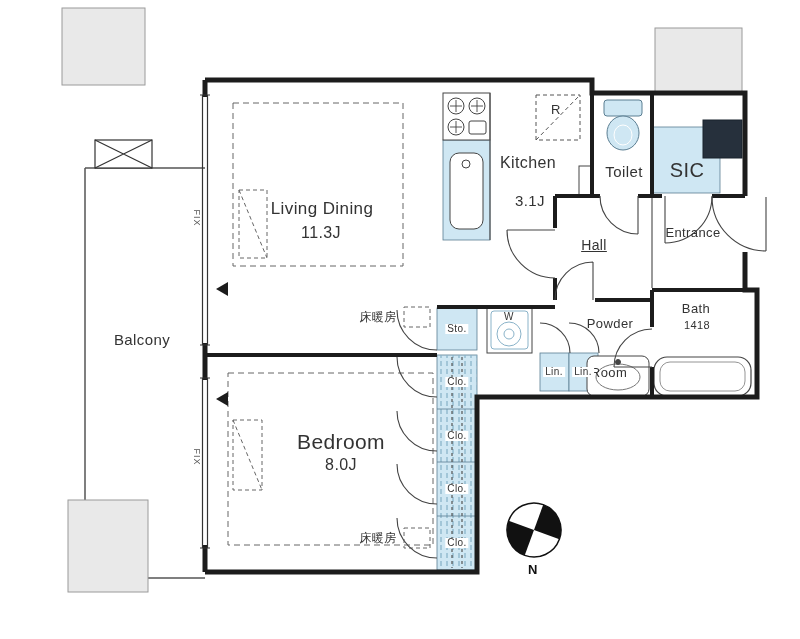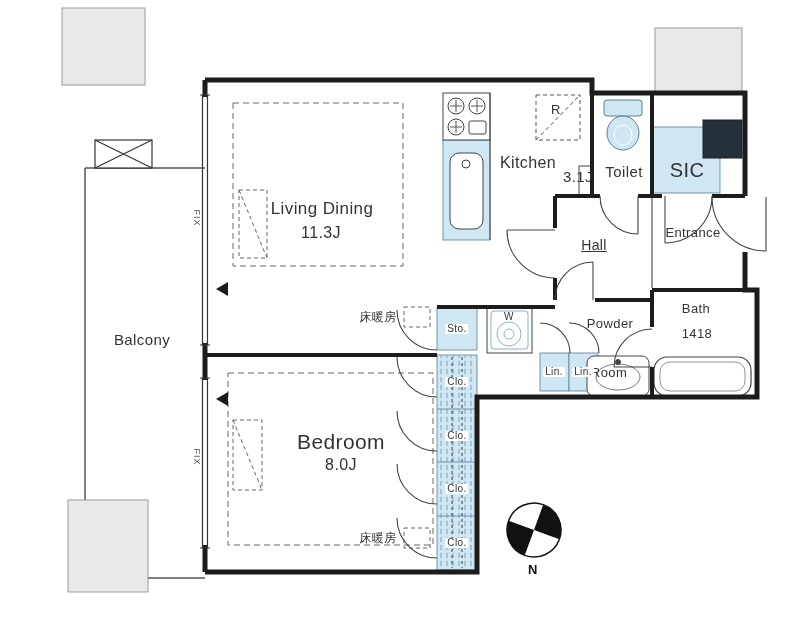--- a/index.html
+++ b/index.html
@@ -158,29 +158,29 @@
     <circle r="27" fill="#fff" stroke="#111" stroke-width="1.5"></circle>
     <path d="M0,0 L0,-27 A27,27 0 0 1 27,0 Z" fill="#111"></path>
     <path d="M0,0 L0,27 A27,27 0 0 1 -27,0 Z" fill="#111"></path>
   </g>
 </svg>
 
 <div class="lbl" style="left:142px;top:339px;font-size:15px;">Balcony</div>
 <div class="lbl" style="left:322px;top:208px;font-size:17px;">Living Dining</div>
 <div class="lbl" style="left:321px;top:233px;font-size:16px;">11.3J</div>
 <div class="lbl" style="left:528px;top:163px;font-size:16px;">Kitchen</div>
-<div class="lbl" style="left:530px;top:176px;font-size:15px;margin-left:48px;">3.1J</div>
+<div class="lbl" style="left:530px;top:200px;font-size:15px;">3.1J</div>
 <div class="lbl" style="left:624px;top:171px;font-size:15px;">Toilet</div>
 <div class="lbl" style="left:687px;top:170px;font-size:20px;">SIC</div>
 <div class="lbl" style="left:693px;top:232px;font-size:13px;">Entrance</div>
 <div class="lbl" style="left:594px;top:245px;font-size:14px;text-decoration:underline;">Hall</div>
 <div class="lbl" style="left:610px;top:323px;font-size:13px;">Powder</div>
 <div class="lbl" style="left:609px;top:339px;font-size:13px;margin-top:33px;">Room</div>
 <div class="lbl" style="left:696px;top:308px;font-size:13px;">Bath</div>
-<div class="lbl" style="left:697px;top:325px;font-size:13px;margin-top:8px;">1418</div>
+<div class="lbl" style="left:697px;top:325px;font-size:11px;">1418</div>
 <div class="lbl" style="left:341px;top:441px;font-size:21px;">Bedroom</div>
 <div class="lbl" style="left:341px;top:465px;font-size:16px;">8.0J</div>
 
 <div class="lbl chip" style="left:457px;top:329px;font-size:10px;">Sto.</div>
 <div class="lbl chip" style="left:554px;top:372px;font-size:10px;">Lin.</div>
 <div class="lbl chip" style="left:583px;top:372px;font-size:10px;">Lin.</div>
 <div class="lbl chip" style="left:457px;top:382px;font-size:10px;">Clo.</div>
 <div class="lbl chip" style="left:457px;top:436px;font-size:10px;">Clo.</div>
 <div class="lbl chip" style="left:457px;top:489px;font-size:10px;">Clo.</div>
 <div class="lbl chip" style="left:457px;top:543px;font-size:10px;">Clo.</div>

